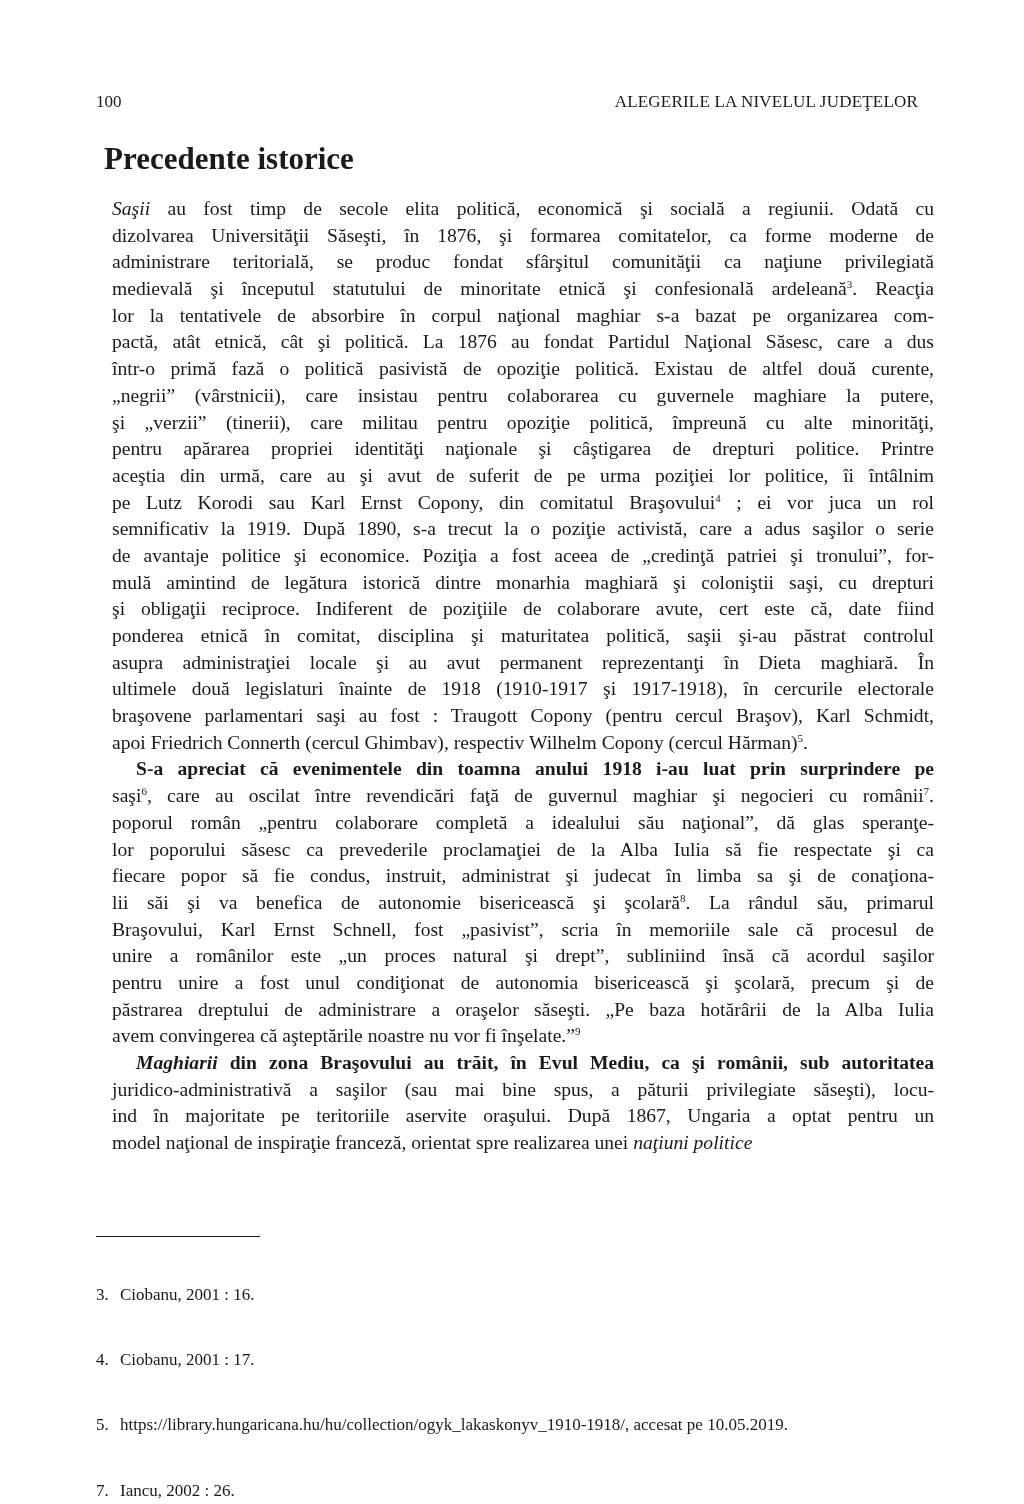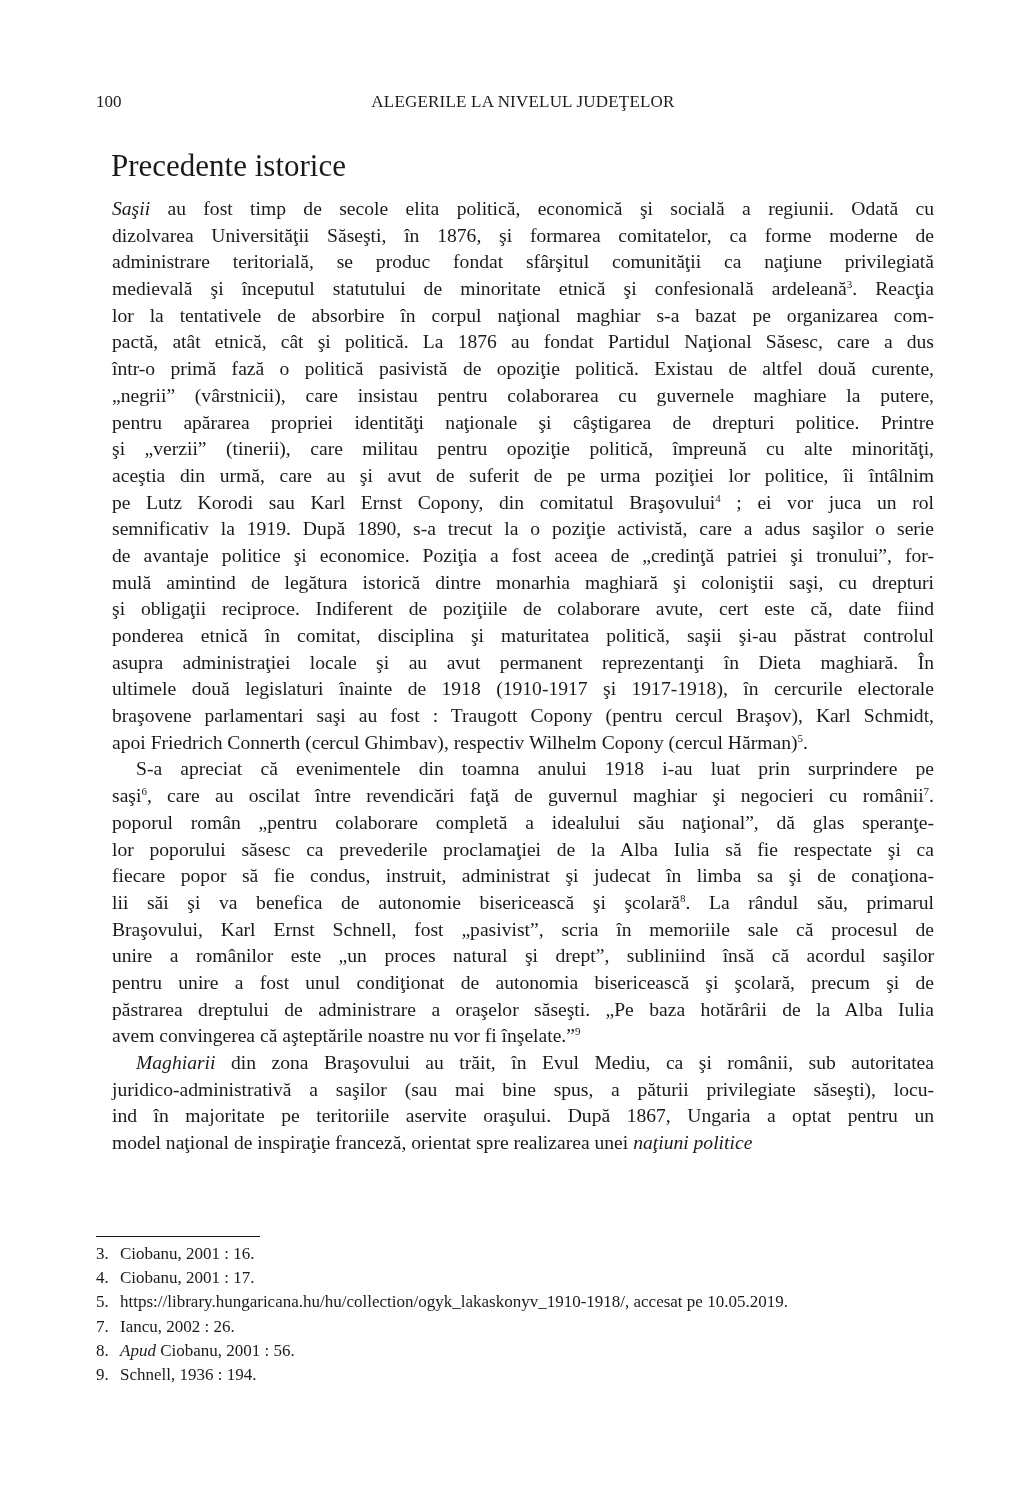--- a/index.html
+++ b/index.html
@@ -1,32 +1,32 @@
 <!DOCTYPE html>
 <html><head>
 <meta charset="utf-8">
 <style>
   html, body { margin: 0; padding: 0; background: #ffffff; }
   body { width: 1024px; height: 1504px; position: relative; overflow: hidden;
          font-family: "Liberation Serif", "DejaVu Serif", serif; color: #1a1a1a; }
   .page { position: absolute; left: 96px; top: 0; width: 822px; }
   .running-head { position: absolute; top: 92px; left: 0; width: 822px; height: 24px; font-size: 17px; }
   .page-number { position: absolute; left: 0; top: 0; }
-  .running-title { position: absolute; left: 16px; width: 822px; text-align: center; top: 0; letter-spacing: 0.2px; }
-  .section-title { position: absolute; top: 133px; left: 0; font-size: 31px; font-weight: normal; margin: 15px; }
+  .running-title { position: absolute; left: 0; width: 822px; text-align: right; top: 0; letter-spacing: 0.2px; }
+  .section-title { position: absolute; top: 133px; left: 0; font-size: 31px; font-weight: bold; margin: 8px; }
   .body { position: absolute; top: 196px; left: 16px; width: 822px; font-size: 19.6px; }
   .line { height: 26.7px; line-height: 26.7px; text-align: justify; text-align-last: justify; white-space: nowrap; overflow: visible; }
   .line > span.l { display: block; text-align: justify; text-align-last: justify; white-space: normal; }
   .line.last > span.l { text-align-last: left; }
-  .indent > span.l { text-indent: 24px; }
+  .indent > span.l { text-indent: 24px; font-weight: bold; }
   sup { font-size: 11px; line-height: 0; vertical-align: 7px; }
   i { font-style: italic; }
   .rule { position: absolute; top: 1236px; left: 0; width: 164px; height: 1px; background: #1a1a1a; }
   .footnotes { position: absolute; top: 1242px; left: 0; width: 822px; font-size: 17px; }
-  .fn { height: 24.2px; line-height: 24.2px; white-space: nowrap; }
+  .fn { height: 24.2px; line-height: 24.2px; white-space: nowrap; margin-top: 41px; }
   .fn-num { display: inline-block; width: 24px; }
 </style>
 </head>
 <body>
 
 <div class="page">
   <div class="running-head">
     <span class="page-number">100</span>
     <span class="running-title">ALEGERILE LA NIVELUL JUDEŢELOR</span>
   </div>
@@ -53,24 +53,24 @@
         <div class="line">
           <span class="l"><span>pactă, atât etnică, cât şi politică. La 1876 au fondat Partidul Naţional Săsesc, care a dus</span></span>
         </div>
         <div class="line">
           <span class="l"><span>într-o primă fază o politică pasivistă de opoziţie politică. Existau de altfel două curente,</span></span>
         </div>
         <div class="line">
           <span class="l"><span>„negrii” (vârstnicii), care insistau pentru colaborarea cu guvernele maghiare la putere,</span></span>
         </div>
         <div class="line">
-          <span class="l"><span>pentru apărarea propriei identităţi naţionale şi câştigarea de drepturi politice. Printre</span></span>
+          <span class="l"><span>şi „verzii” (tinerii), care militau pentru opoziţie politică, împreună cu alte minorităţi,</span></span>
         </div>
         <div class="line">
-          <span class="l"><span>şi „verzii” (tinerii), care militau pentru opoziţie politică, împreună cu alte minorităţi,</span></span>
+          <span class="l"><span>pentru apărarea propriei identităţi naţionale şi câştigarea de drepturi politice. Printre</span></span>
         </div>
         <div class="line">
           <span class="l"><span>aceştia din urmă, care au şi avut de suferit de pe urma poziţiei lor politice, îi întâlnim</span></span>
         </div>
         <div class="line">
           <span class="l"><span>pe Lutz Korodi sau Karl Ernst Copony, din comitatul Braşovului</span><sup>4</sup><span> ; ei vor juca un rol</span></span>
         </div>
         <div class="line">
           <span class="l"><span>semnificativ la 1919. După 1890, s-a trecut la o poziţie activistă, care a adus saşilor o serie</span></span>
         </div>

